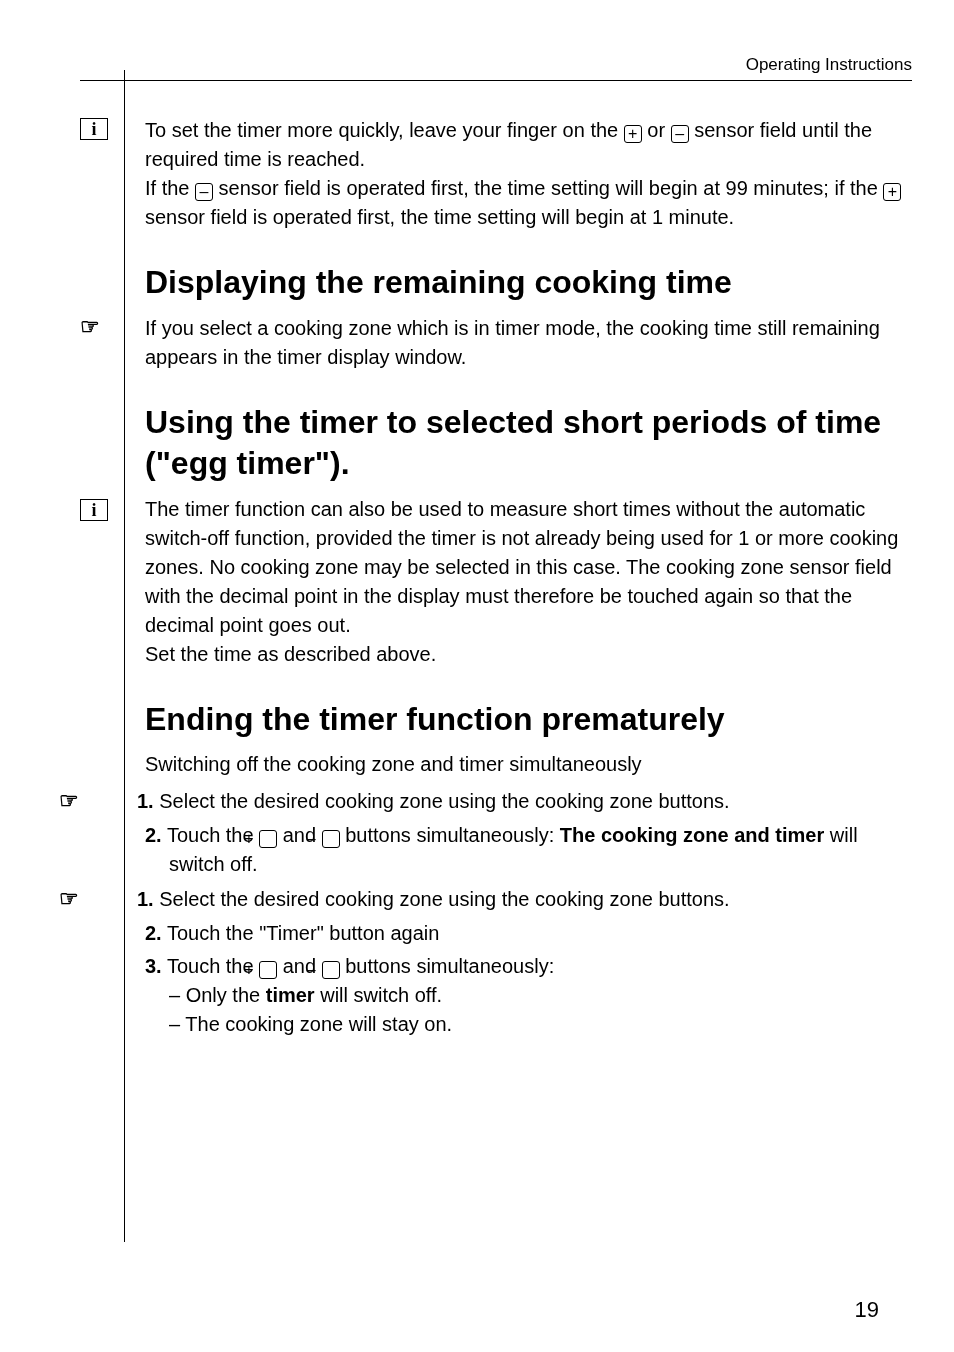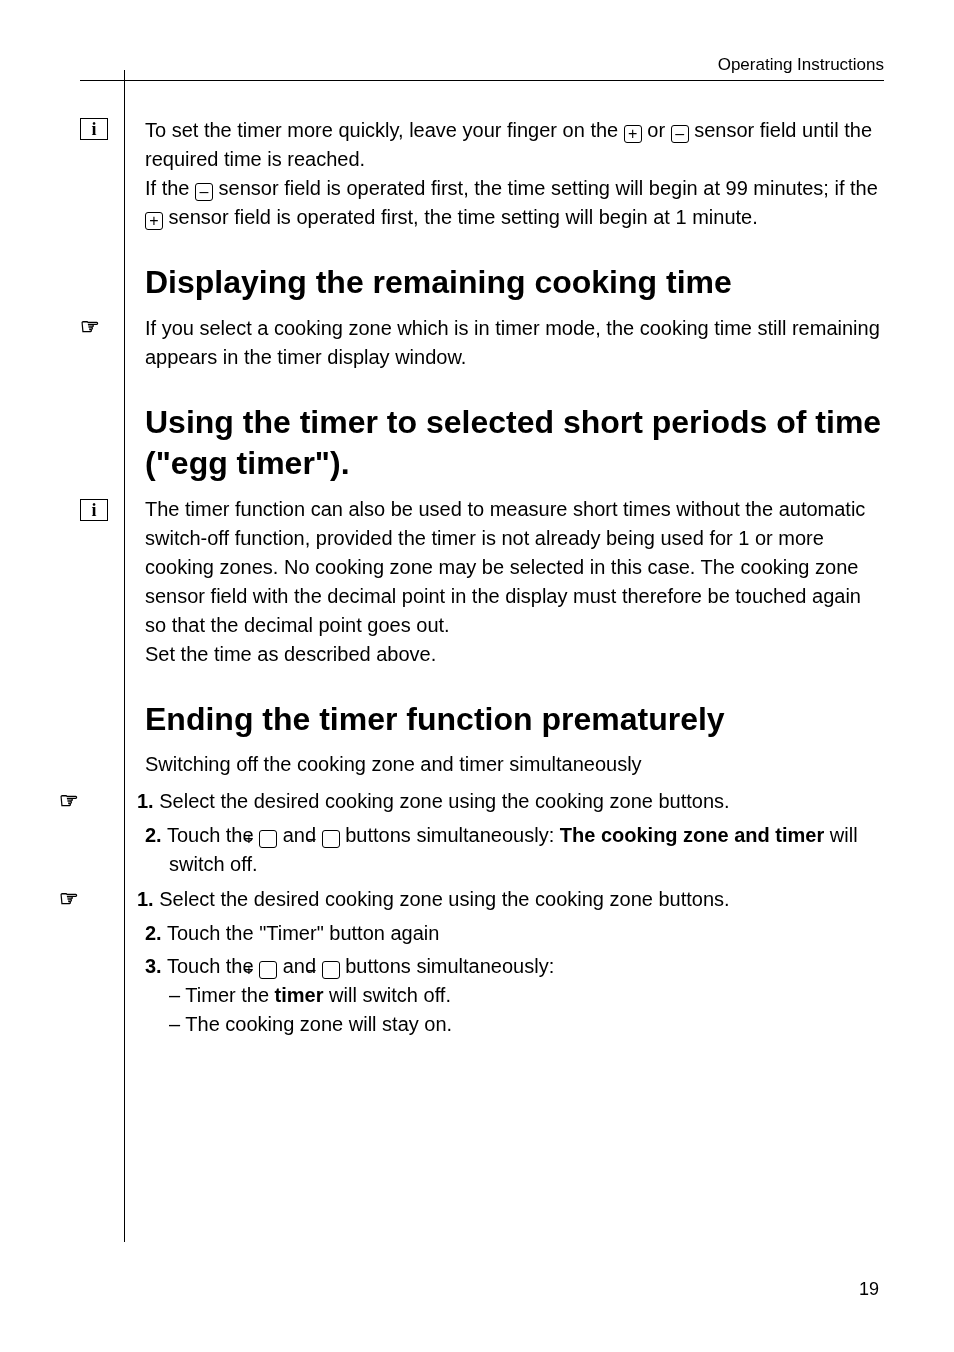--- a/index.html
+++ b/index.html
@@ -5,21 +5,21 @@
   * { margin: 0; padding: 0; box-sizing: border-box; }
   body {
     font-family: "Helvetica Neue", Arial, sans-serif;
     background: #fff;
     width: 954px;
     height: 1352px;
     position: relative;
     color: #000;
   }
   .page {
-    padding: 55px 70px 40px 80px;
+    padding: 55px 42px 40px 80px;
     height: 100%;
     position: relative;
   }
   .header-line {
     border-bottom: 1px solid #000;
     padding-bottom: 5px;
     margin-bottom: 35px;
     text-align: right;
     font-size: 17px;
   }
@@ -107,23 +107,23 @@
   ol.steps li {
     padding-left: 24px;
     text-indent: -24px;
     margin-bottom: 4px;
   }
   .sub-bullet {
     padding-left: 24px;
   }
   .page-num {
     position: absolute;
-    bottom: 52px;
+    bottom: 29px;
     right: 75px;
-    font-size: 18px;
+    font-size: 22px;
     margin-left: 40px;
   }
 </style>
 </head>
 <body>
 
 <div class="page">
   <div class="header-line">
     <span>Operating Instructions</span>
   </div>
@@ -168,21 +168,21 @@
         <div class="sub-h">Switching off the cooking zone and timer simultaneously</div>
         <ol class="steps">
           <li><span class="hand-inline">☞</span><b>1.</b><span> Select the desired cooking zone using the cooking zone buttons.</span></li>
           <li><b>2.</b><span> Touch the </span><span class="btn-icon">+</span><span> and </span><span class="btn-icon">–</span><span> buttons simultaneously: </span><b>The cooking zone and timer</b><span> will switch off.</span></li>
         </ol>
 
         <ol class="steps">
           <li><span class="hand-inline">☞</span><b>1.</b><span> Select the desired cooking zone using the cooking zone buttons.</span></li>
           <li><b>2.</b><span> Touch the "Timer" button again</span></li>
           <li><b>3.</b><span> Touch the </span><span class="btn-icon">+</span><span> and </span><span class="btn-icon">–</span><span> buttons simultaneously:</span>
-            <div class="sub-bullet"><span>– Timer the </span><b>timer</b><span> will switch off.</span></div>
+            <div class="sub-bullet"><span>– Only the </span><b>timer</b><span> will switch off.</span></div>
             <div class="sub-bullet">– The cooking zone will stay on.</div>
           </li>
         </ol>
       </div>
     </div>
 
   </div>
 
   <div class="page-num">19</div>
 </div>

